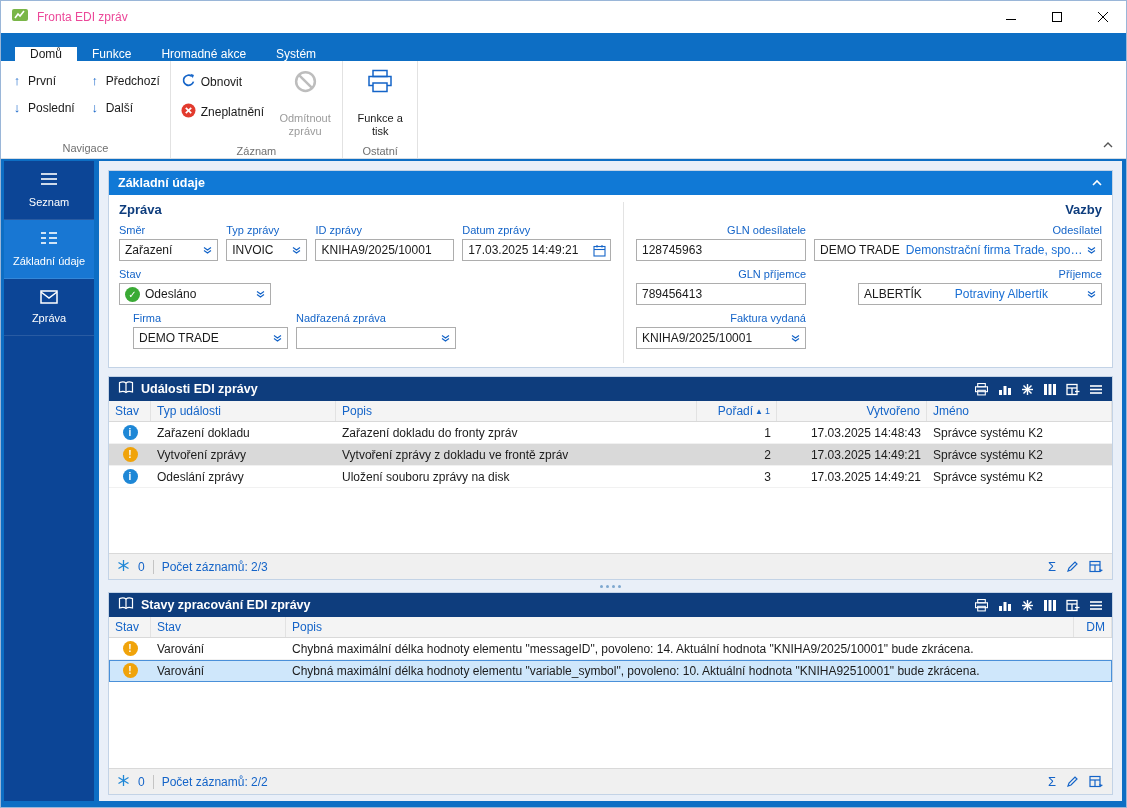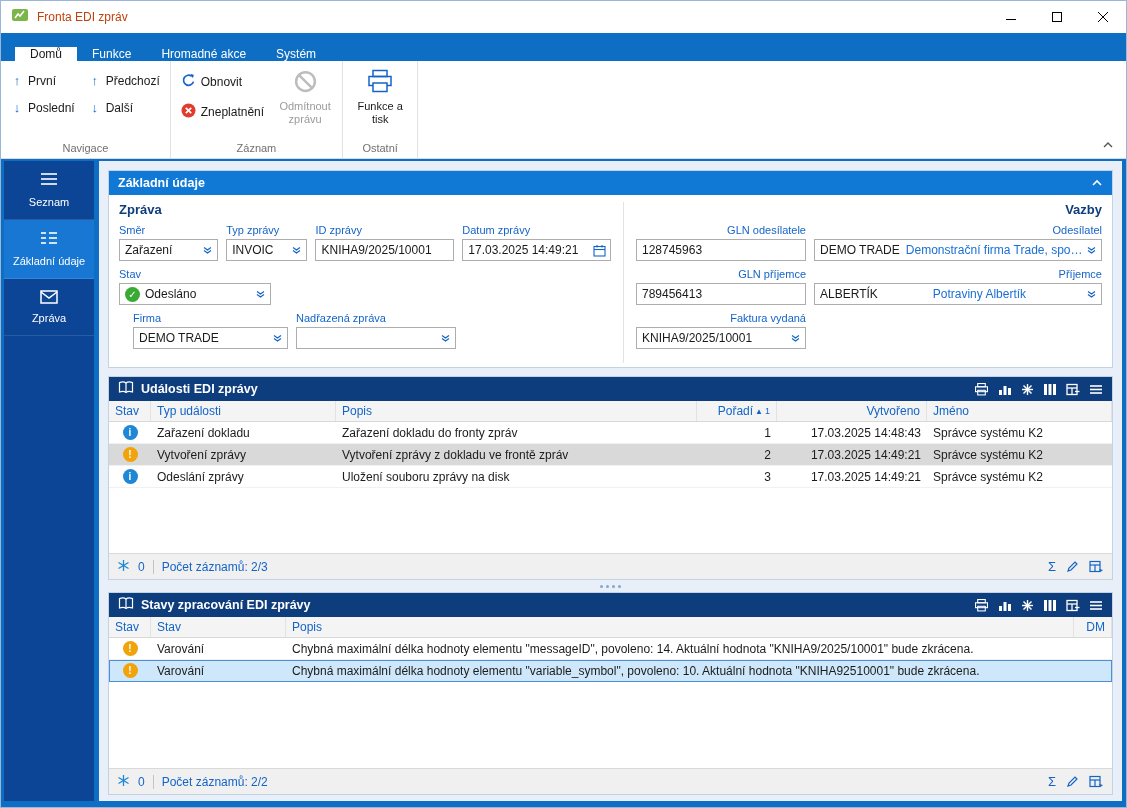--- a/index.html
+++ b/index.html
@@ -2,37 +2,37 @@
 <html><head>
 <meta charset="utf-8">
 <style>
   * { margin:0; padding:0; box-sizing:border-box; }
   html,body { background:#cfd8e4; }
   body { font-family:"Liberation Sans","DejaVu Sans",sans-serif; }
   .window { width:1127px; height:808px; background:#fff; border:1px solid #9ab6d8; display:flex; flex-direction:column; overflow:hidden; }
 
   
   .titlebar { height:32px; background:#fff; display:flex; align-items:center; padding-left:10px; flex:0 0 auto; }
-  .titlebar .title { font-size:12px; color:#c2410c; margin-left:8px; }
+  .titlebar .title { font-size:12px; color:#ec4899; margin-left:8px; }
   .win-controls { margin-left:auto; display:flex; height:100%; }
   .win-btn { width:46px; height:100%; display:flex; align-items:center; justify-content:center; background:transparent; border:none; cursor:pointer; }
 
   
   .tabrow { height:28px; background:#0d6ec4; display:flex; align-items:flex-end; padding-left:14px; flex:0 0 auto; }
   .tab { display:flex; align-items:center; padding:0 15px; font-size:12px; color:#fff; cursor:pointer; }
   .tab.active { background:#fff; color:#1a1a1a; }
 
   
   .ribbon { height:98px; background:#fff; border-bottom:1px solid #d5dce4; display:flex; position:relative; flex:0 0 auto; }
   .rb-group { display:flex; flex-direction:column; border-right:1px solid #e2e2e2; padding:4px 6px 0 6px; }
   .rb-items { flex:1; display:flex; gap:6px; align-items:flex-start; }
   .rb-col { display:flex; flex-direction:column; gap:8px; padding-top:6px; }
   .rb-small { display:flex; align-items:center; gap:5px; background:transparent; border:none; font-size:12px; color:#1a1a1a; cursor:pointer; padding:2px 4px; font-family:inherit; }
   .rb-arrow { color:#1464c8; font-size:13px; font-weight:bold; width:12px; text-align:center; }
-  .rb-big { width:62px; display:flex; flex-direction:column; align-items:center; gap:3px; background:transparent; border:none; font-size:11px; color:#1a1a1a; cursor:pointer; padding:4px 2px; text-align:center; line-height:13px; font-family:inherit; }
+  .rb-big { width:62px; display:flex; flex-direction:column; align-items:center; gap:15px; background:transparent; border:none; font-size:11px; color:#1a1a1a; cursor:pointer; padding:4px 2px; text-align:center; line-height:13px; font-family:inherit; }
   .rb-big.disabled { color:#9b9b9b; cursor:default; }
   .rb-caption { text-align:center; font-size:11px; color:#707070; padding:3px 0 4px; }
   .ribbon-collapse { position:absolute; right:12px; bottom:6px; background:none; border:none; cursor:pointer; }
 
   
   .main { flex:1; background:#0d6ec4; display:flex; padding:2px 4px 6px 3px; min-height:0; }
   .sidebar { width:90px; background:#0c4596; display:flex; flex-direction:column; margin-right:5px; flex:0 0 auto; }
   .side-item { display:flex; flex-direction:column; align-items:center; justify-content:center; gap:4px; color:#fff; font-size:11px; line-height:13px; text-align:center; padding:10px 2px; cursor:pointer; border-bottom:1px solid rgba(255,255,255,.12); }
   .side-item.active { background:#1877d3; }
 
@@ -389,21 +389,21 @@
                 </div>
               </div>
             </div>
             <div class="frow">
               <div class="fgroup" style="width:170px;">
                 <span class="fl">GLN příjemce</span>
                 <div class="ctrl">
                   <span>789456413</span>
                 </div>
               </div>
-              <div class="fgroup" style="flex:1; min-width:0;">
+              <div class="fgroup" style="flex:1; min-width:0;margin-left:44px;">
                 <span class="fl">Příjemce</span>
                 <div class="ctrl">
                   <span>ALBERTÍK</span>
                   <a class="link right">Potraviny Albertík</a>
                   <button class="dd">
                       <svg width="9" height="9" viewBox="0 0 9 9">
                         <polyline points="1,1.5 4.5,4 8,1.5" fill="none" stroke="#1464c8" stroke-width="1.2"></polyline>
                         <polyline points="1,4.5 4.5,7 8,4.5" fill="none" stroke="#1464c8" stroke-width="1.2"></polyline>
                       </svg>
                     </button>

